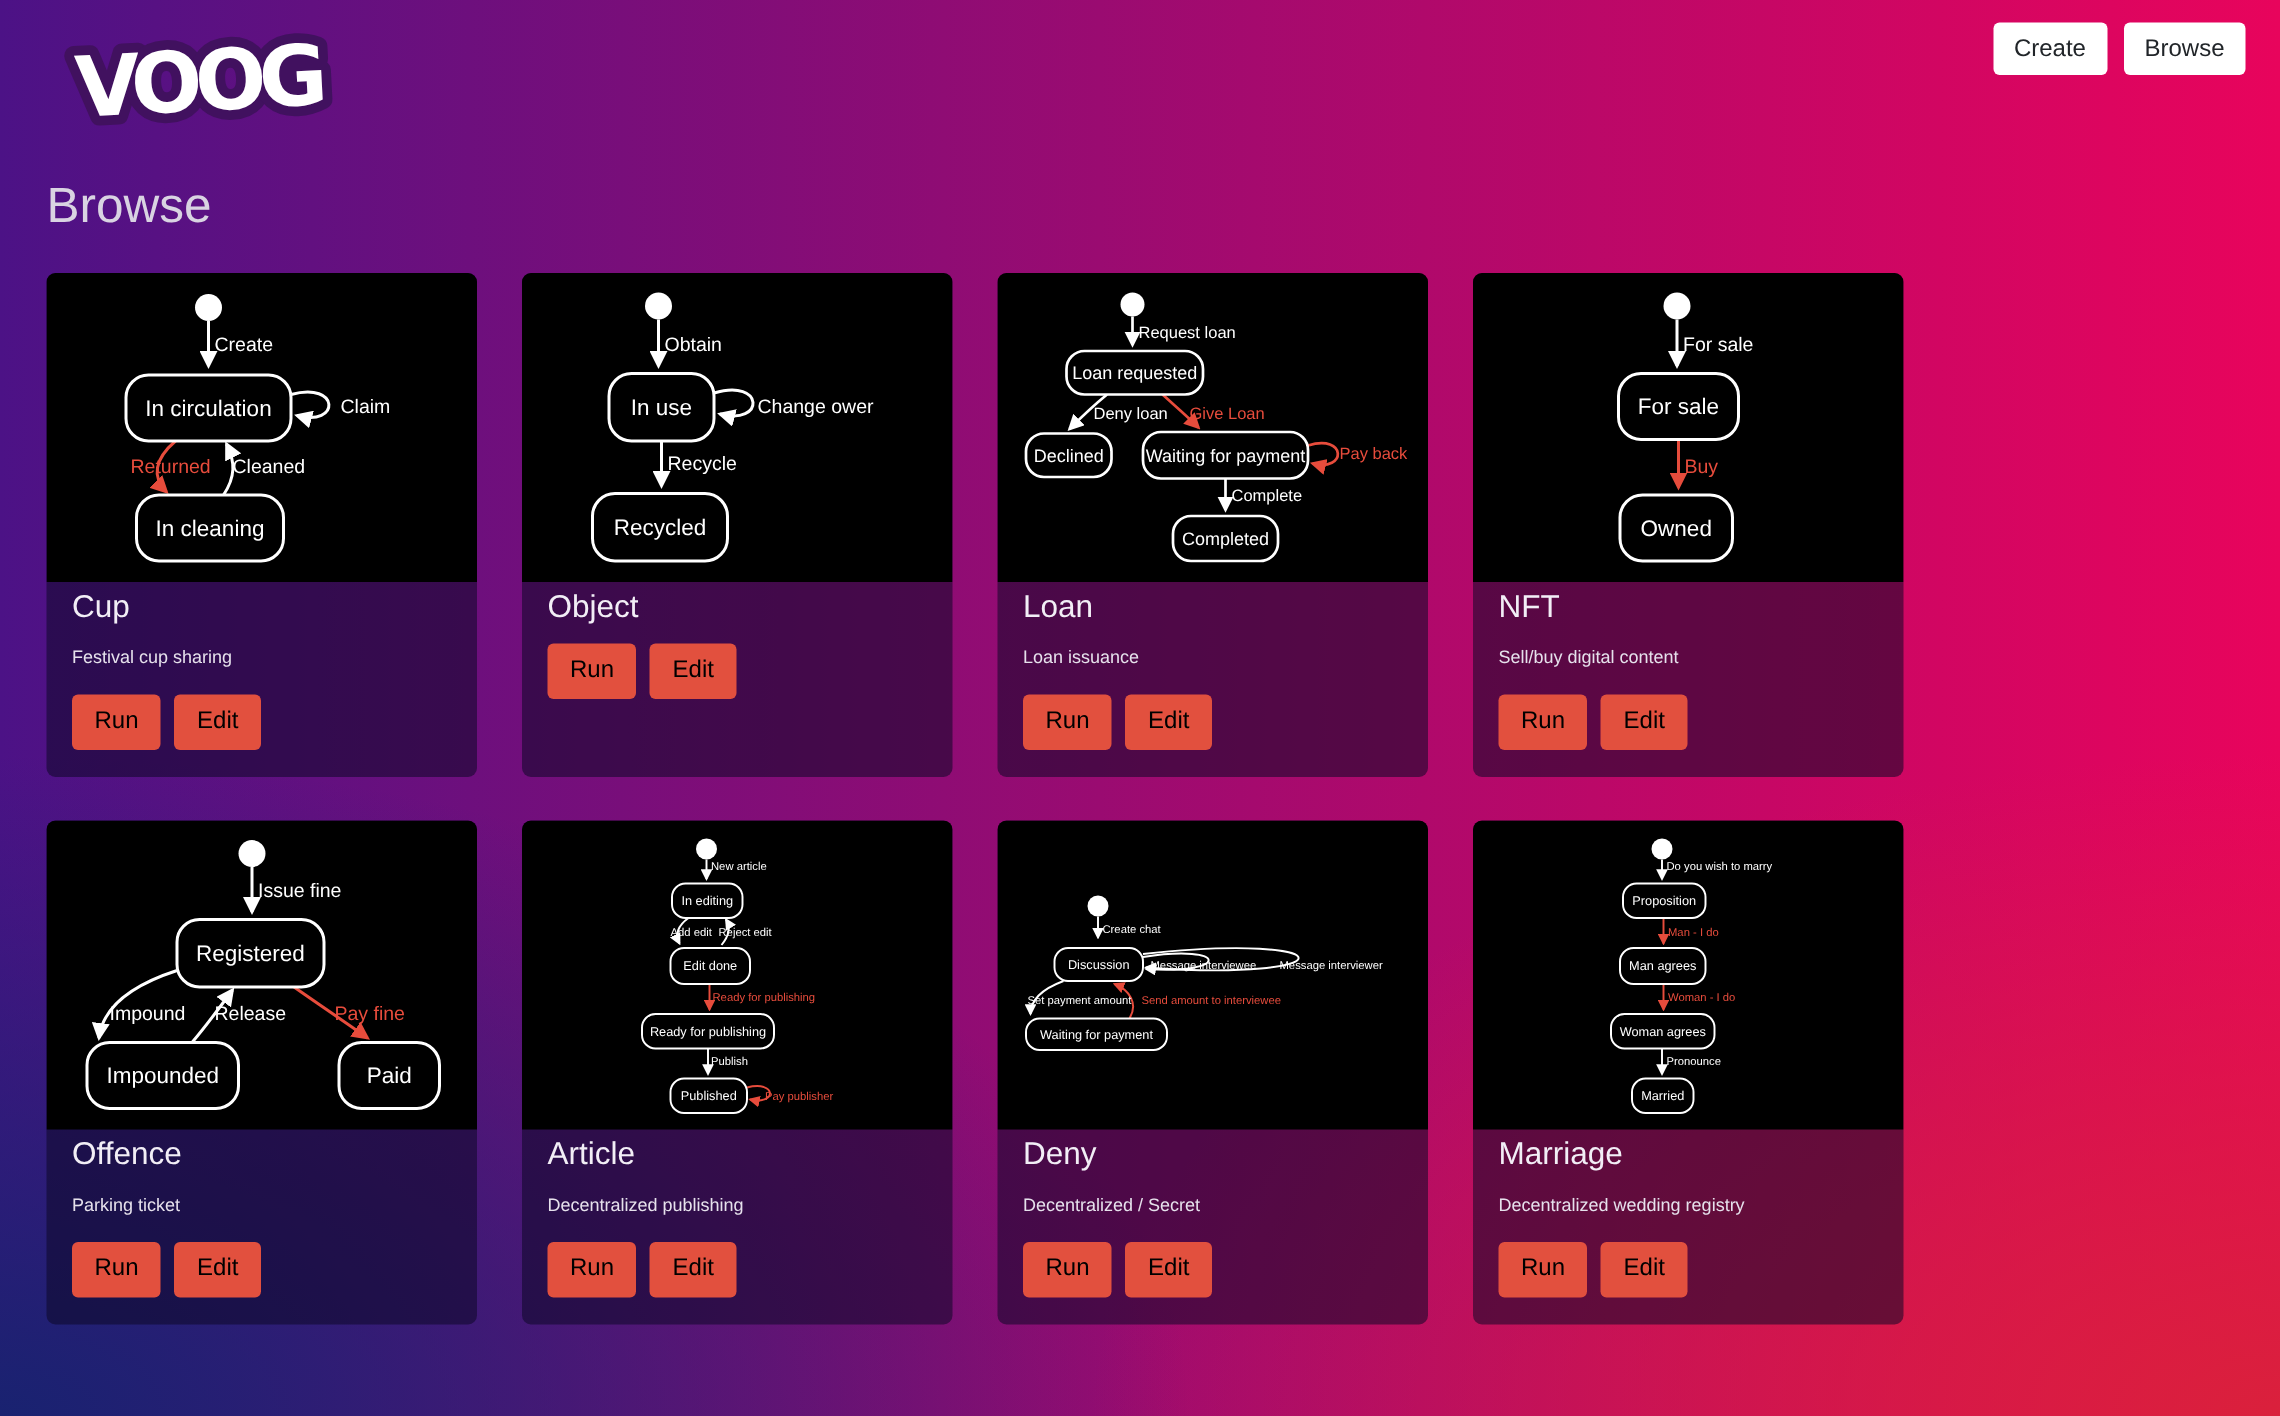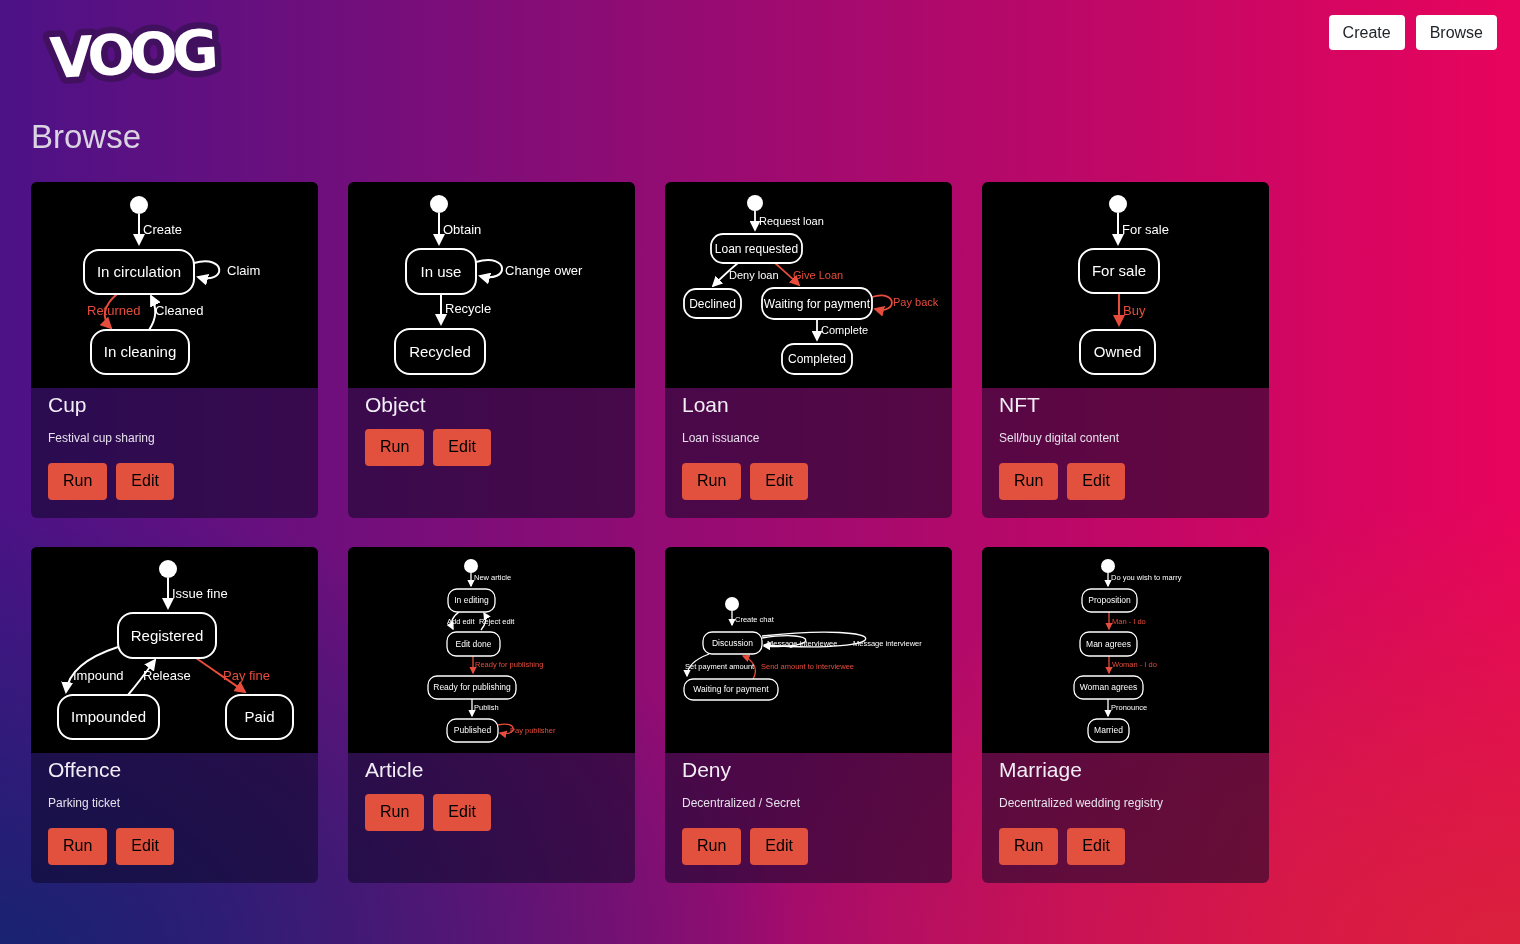--- a/index.html
+++ b/index.html
@@ -221,20 +221,21 @@
         <text x="123.5" y="56.475" fill="#ffffff" font-size="8.5" text-anchor="middle">In editing</text>
         <rect x="99" y="85" width="53" height="24" rx="9" fill="#000000" stroke="#ffffff" stroke-width="1.3"></rect>
         <text x="125.5" y="99.975" fill="#ffffff" font-size="8.5" text-anchor="middle">Edit done</text>
         <rect x="80" y="129" width="88" height="23" rx="9" fill="#000000" stroke="#ffffff" stroke-width="1.3"></rect>
         <text x="124" y="143.475" fill="#ffffff" font-size="8.5" text-anchor="middle">Ready for publishing</text>
         <rect x="99" y="172" width="51" height="23" rx="9" fill="#000000" stroke="#ffffff" stroke-width="1.3"></rect>
         <text x="124.5" y="186.475" fill="#ffffff" font-size="8.5" text-anchor="middle">Published</text>
       </svg>
     <div class="card-body">
       <h2 class="card-title">Article</h2>
+      <p class="card-desc">Decentralized publishing</p>
       <div class="actions">
         <button class="abtn">Run</button>
         <button class="abtn">Edit</button>
       </div>
     </div>
   </article>
 
   <article class="card">
     <svg class="diagram" viewBox="0 0 287 206">
         <circle cx="67" cy="57" r="7" fill="#ffffff"></circle>

